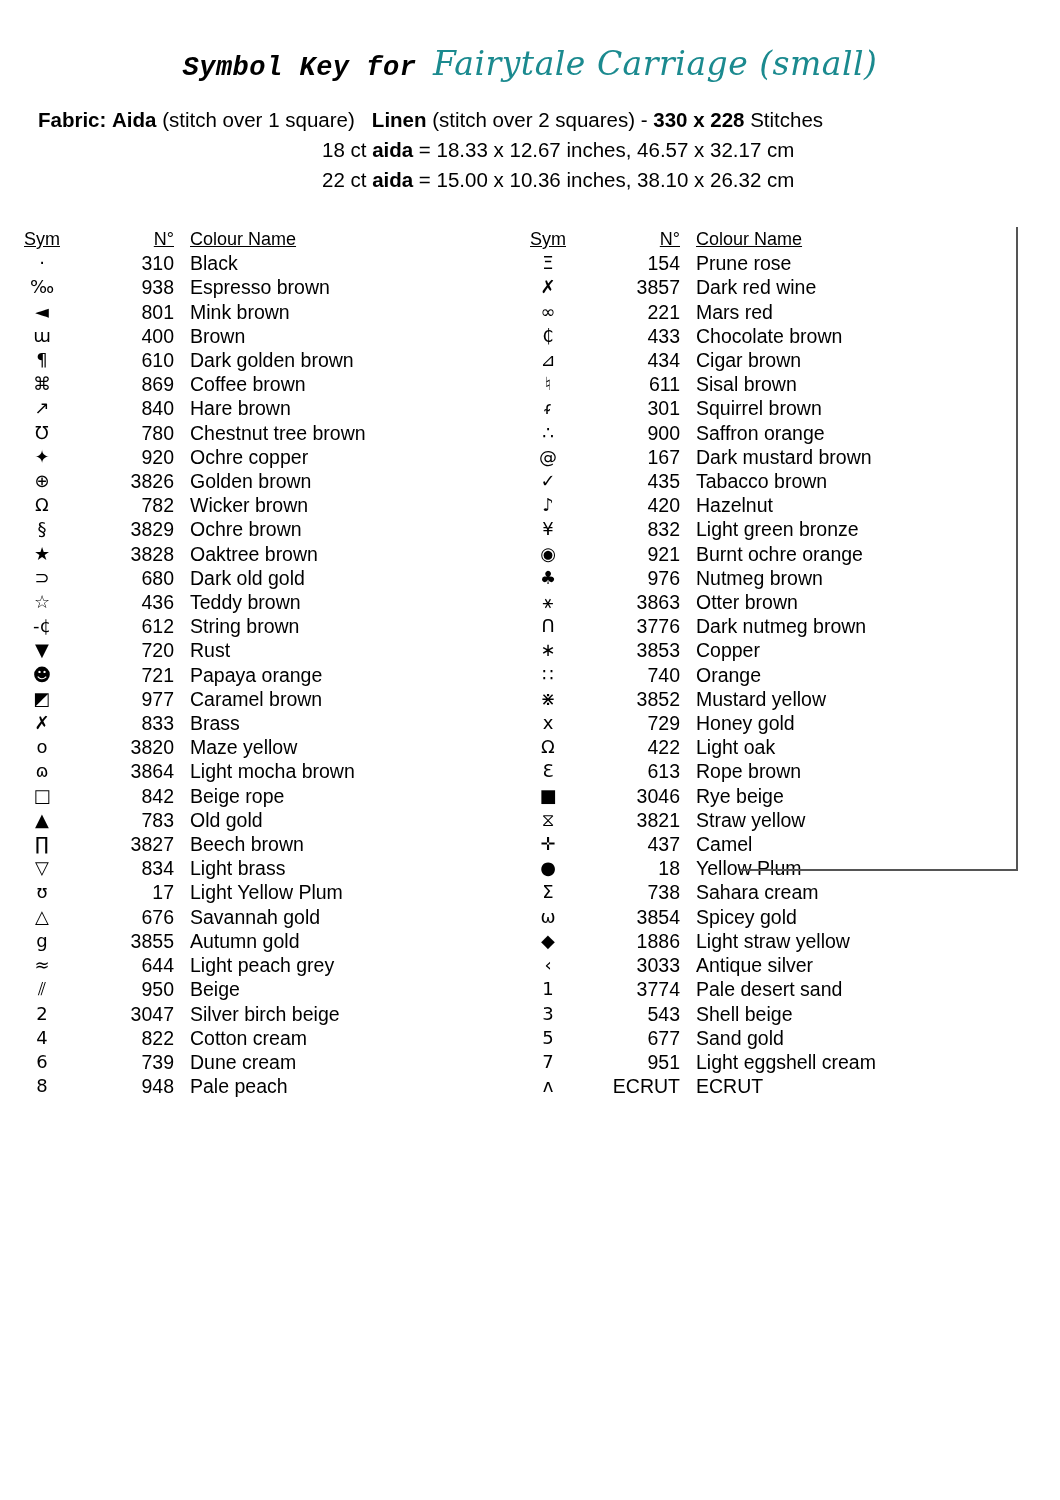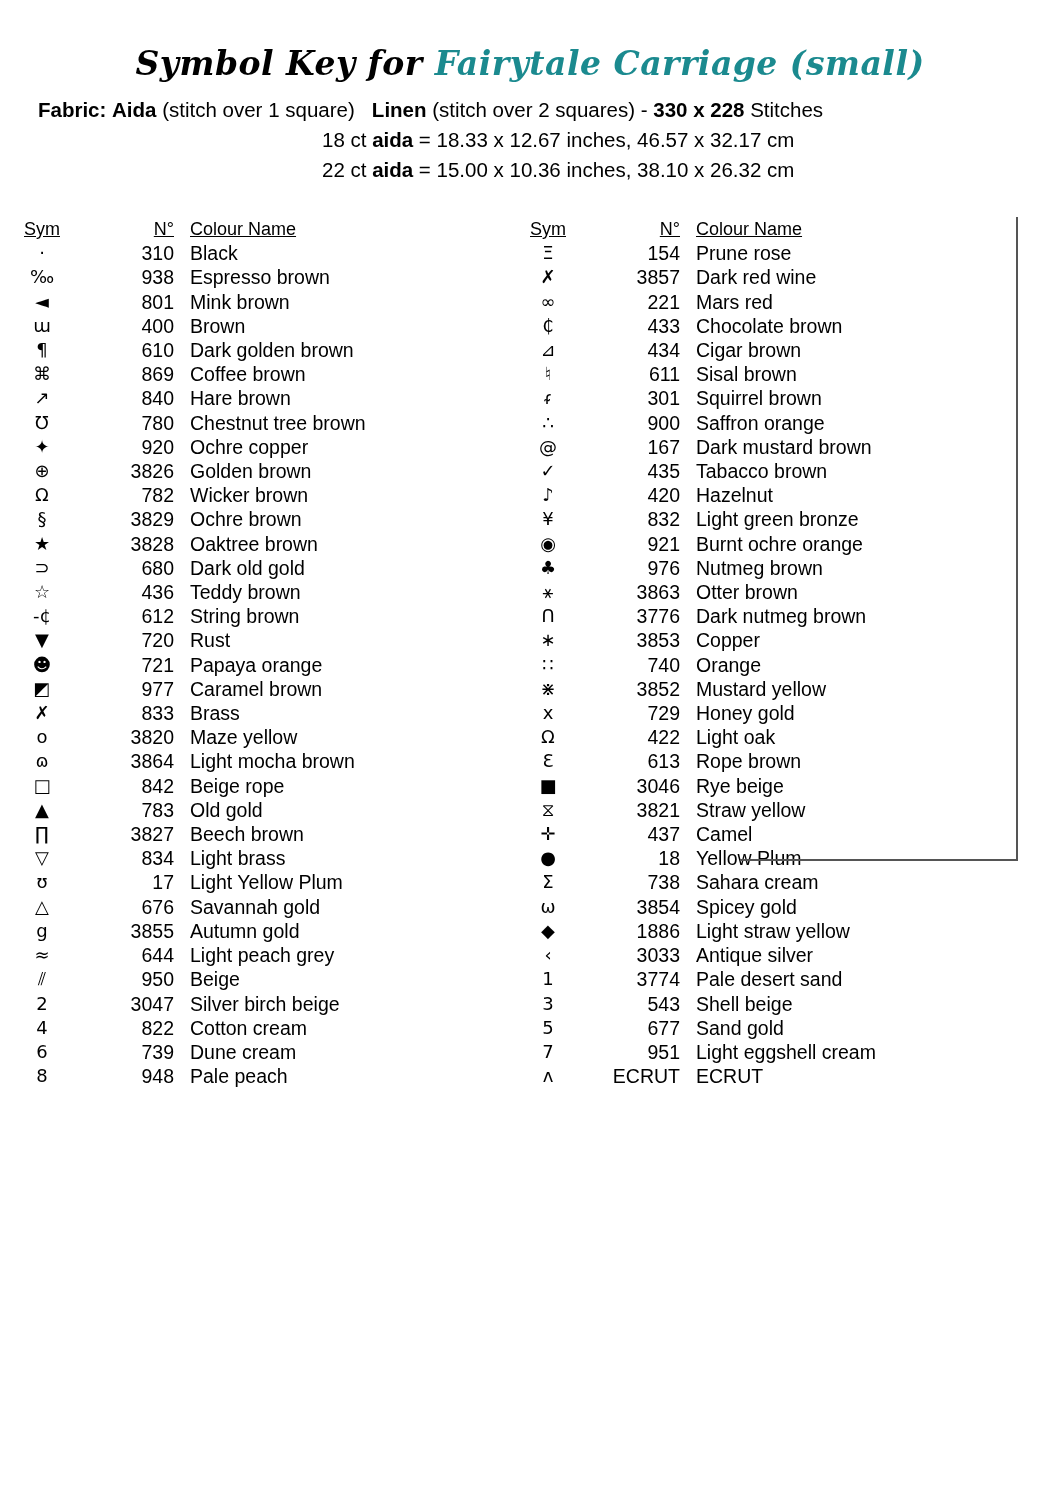--- a/index.html
+++ b/index.html
@@ -22,35 +22,36 @@
     box-sizing: border-box;
   }
   
   .title-line {
     text-align: center;
     margin-top: 44px;
     white-space: nowrap;
     font-family: "DejaVu Serif", serif;
   }
   .title-main {
-    font-size: 33px;
+    font-size: 27px;
     font-style: italic;
     font-weight: bold;
     letter-spacing: 0.5px;
+    font-family: Liberation Mono, monospace;
   }
   .title-design {
     font-size: 33px;
     font-style: italic;
-    font-weight: bold;
+    font-weight: normal;
     color: #1b8a8f;
     letter-spacing: 0.5px;
   }
   
   .info {
-    margin-top: 12px;
+    margin-top: 22px;
     padding-left: 38px;
     font-size: 20.5px;
     line-height: 30px;
   }
   .info .row {
     white-space: nowrap;
   }
   .info b { font-weight: bold; }
   .line-stitched { display: flex; }
   .lbl-stitched { font-weight: bold; width: 184px; }

